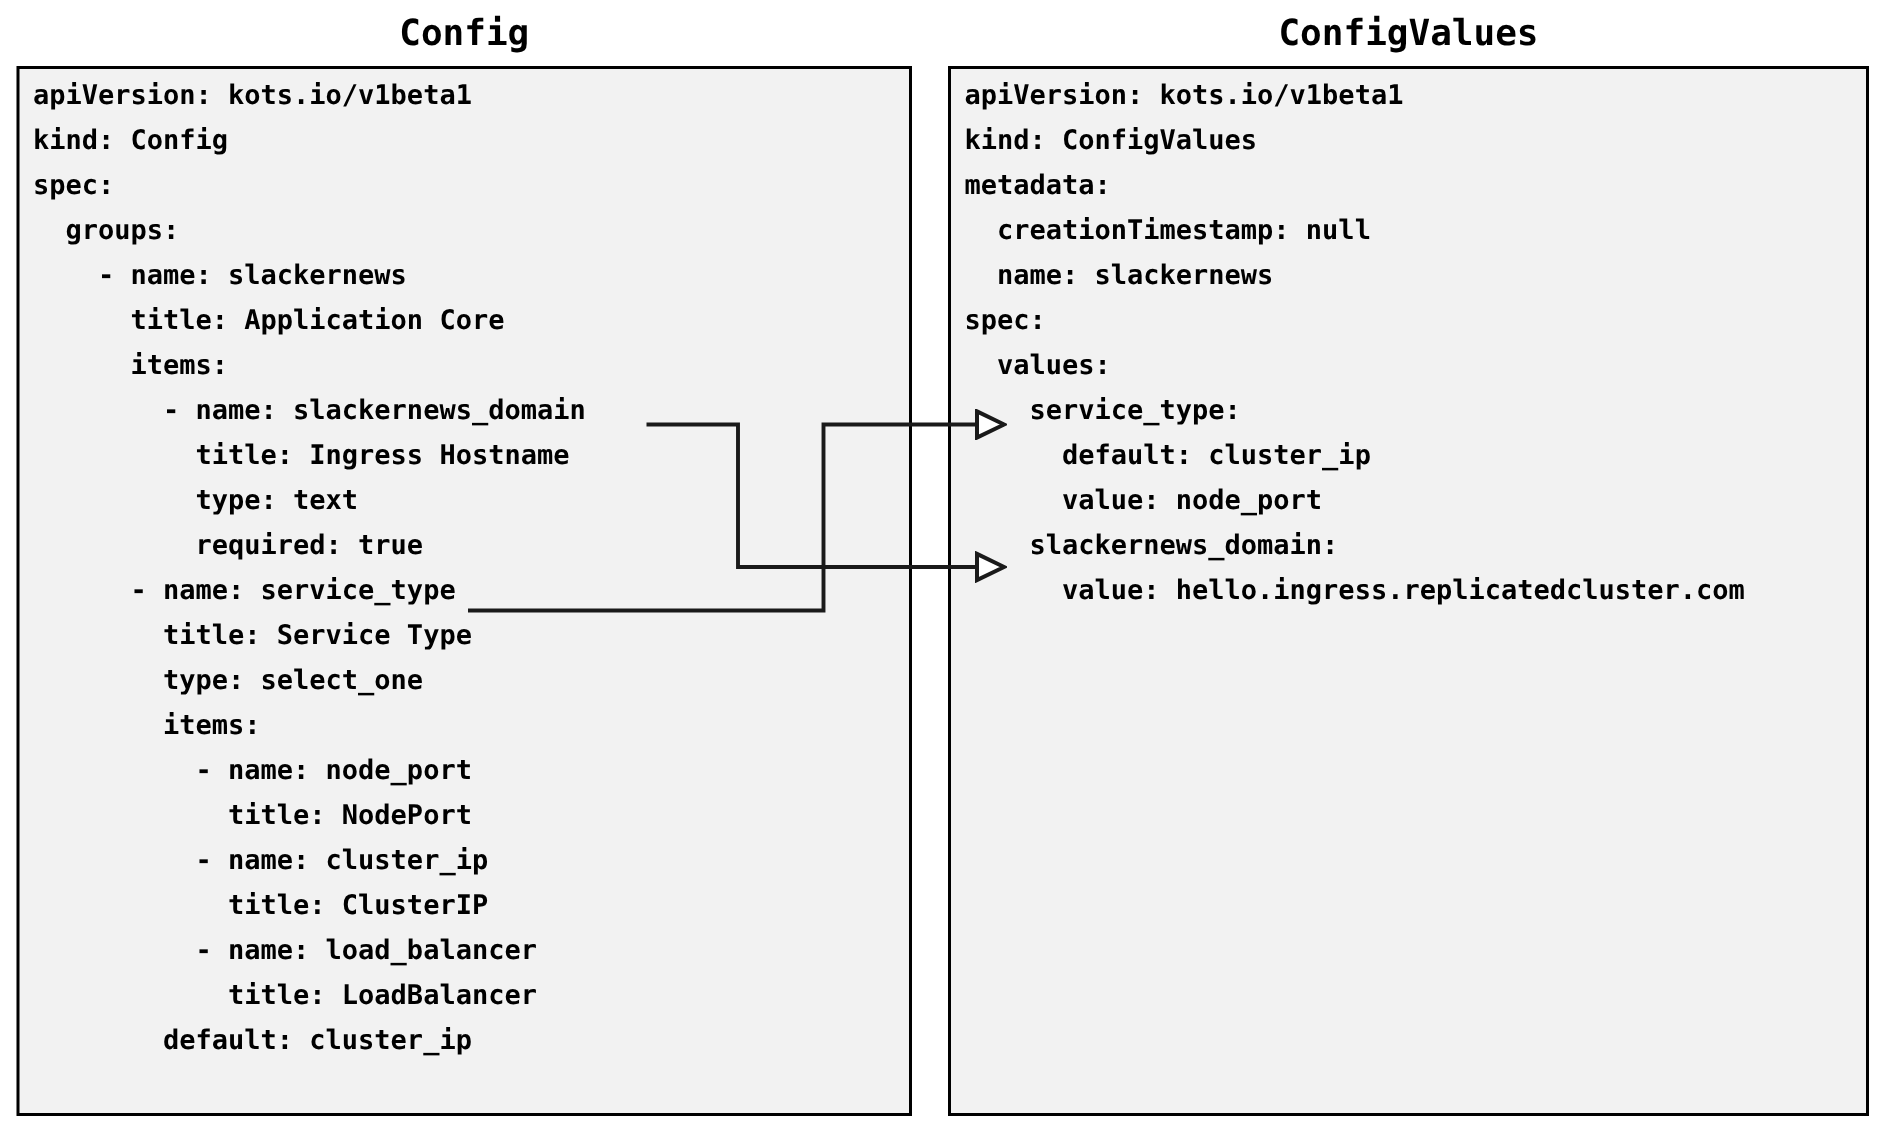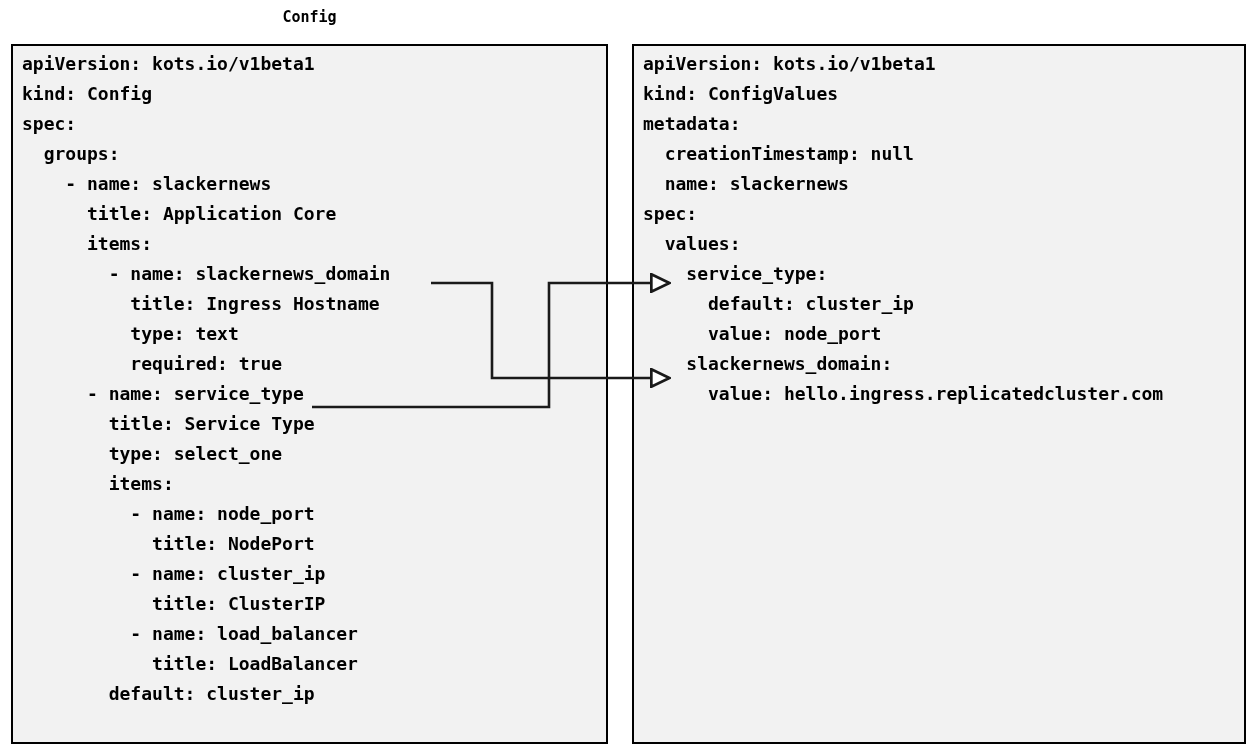--- a/index.html
+++ b/index.html
@@ -12,21 +12,21 @@
     width: 1258px;
     height: 756px;
     background: #ffffff;
     font-family: "DejaVu Sans Mono", "Liberation Mono", monospace;
     overflow: hidden;
   }
 
   .panel-title {
     position: absolute;
     font-family: "DejaVu Sans Mono", "Liberation Mono", monospace;
-    font-size: 15px;
+    font-size: 24px;
     font-weight: bold;
     color: #000000;
     text-align: center;
     white-space: pre;
     letter-spacing: 0px;
   }
 
   .panel {
     position: absolute;
     background: #f2f2f2;
@@ -63,20 +63,21 @@
     pointer-events: none;
   }
 </style>
 </head>
 <body>
 
 <div id="root">
 
   <div class="panel-title" style="left:11px; top:8px; width:597px;">Config</div>
 
+  <div class="panel-title" style="left:632px; top:8px; width:614px;">ConfigValues</div>
 
   <div class="panel" style="left:11px; top:44px; width:597px; height:700px;">
     <div class="code" id="config-code"><div class="line">apiVersion: kots.io/v1beta1</div><div class="line">kind: Config</div><div class="line">spec:</div><div class="line">  groups:</div><div class="line">    - name: slackernews</div><div class="line">      title: Application Core</div><div class="line">      items:</div><div class="line">        - name: slackernews_domain</div><div class="line">          title: Ingress Hostname</div><div class="line">          type: text</div><div class="line">          required: true</div><div class="line">      - name: service_type</div><div class="line">        title: Service Type</div><div class="line">        type: select_one</div><div class="line">        items:</div><div class="line">          - name: node_port</div><div class="line">            title: NodePort</div><div class="line">          - name: cluster_ip</div><div class="line">            title: ClusterIP</div><div class="line">          - name: load_balancer</div><div class="line">            title: LoadBalancer</div><div class="line">        default: cluster_ip</div></div>
   </div>
 
   <div class="panel" style="left:632px; top:44px; width:614px; height:700px;">
     <div class="code" id="configvalues-code"><div class="line">apiVersion: kots.io/v1beta1</div><div class="line">kind: ConfigValues</div><div class="line">metadata:</div><div class="line">  creationTimestamp: null</div><div class="line">  name: slackernews</div><div class="line">spec:</div><div class="line">  values:</div><div class="line">    service_type:</div><div class="line">      default: cluster_ip</div><div class="line">      value: node_port</div><div class="line">    slackernews_domain:</div><div class="line">      value: hello.ingress.replicatedcluster.com</div></div>
   </div>
 
   <svg id="connectors" viewBox="0 0 1258 756" xmlns="http://www.w3.org/2000/svg">

